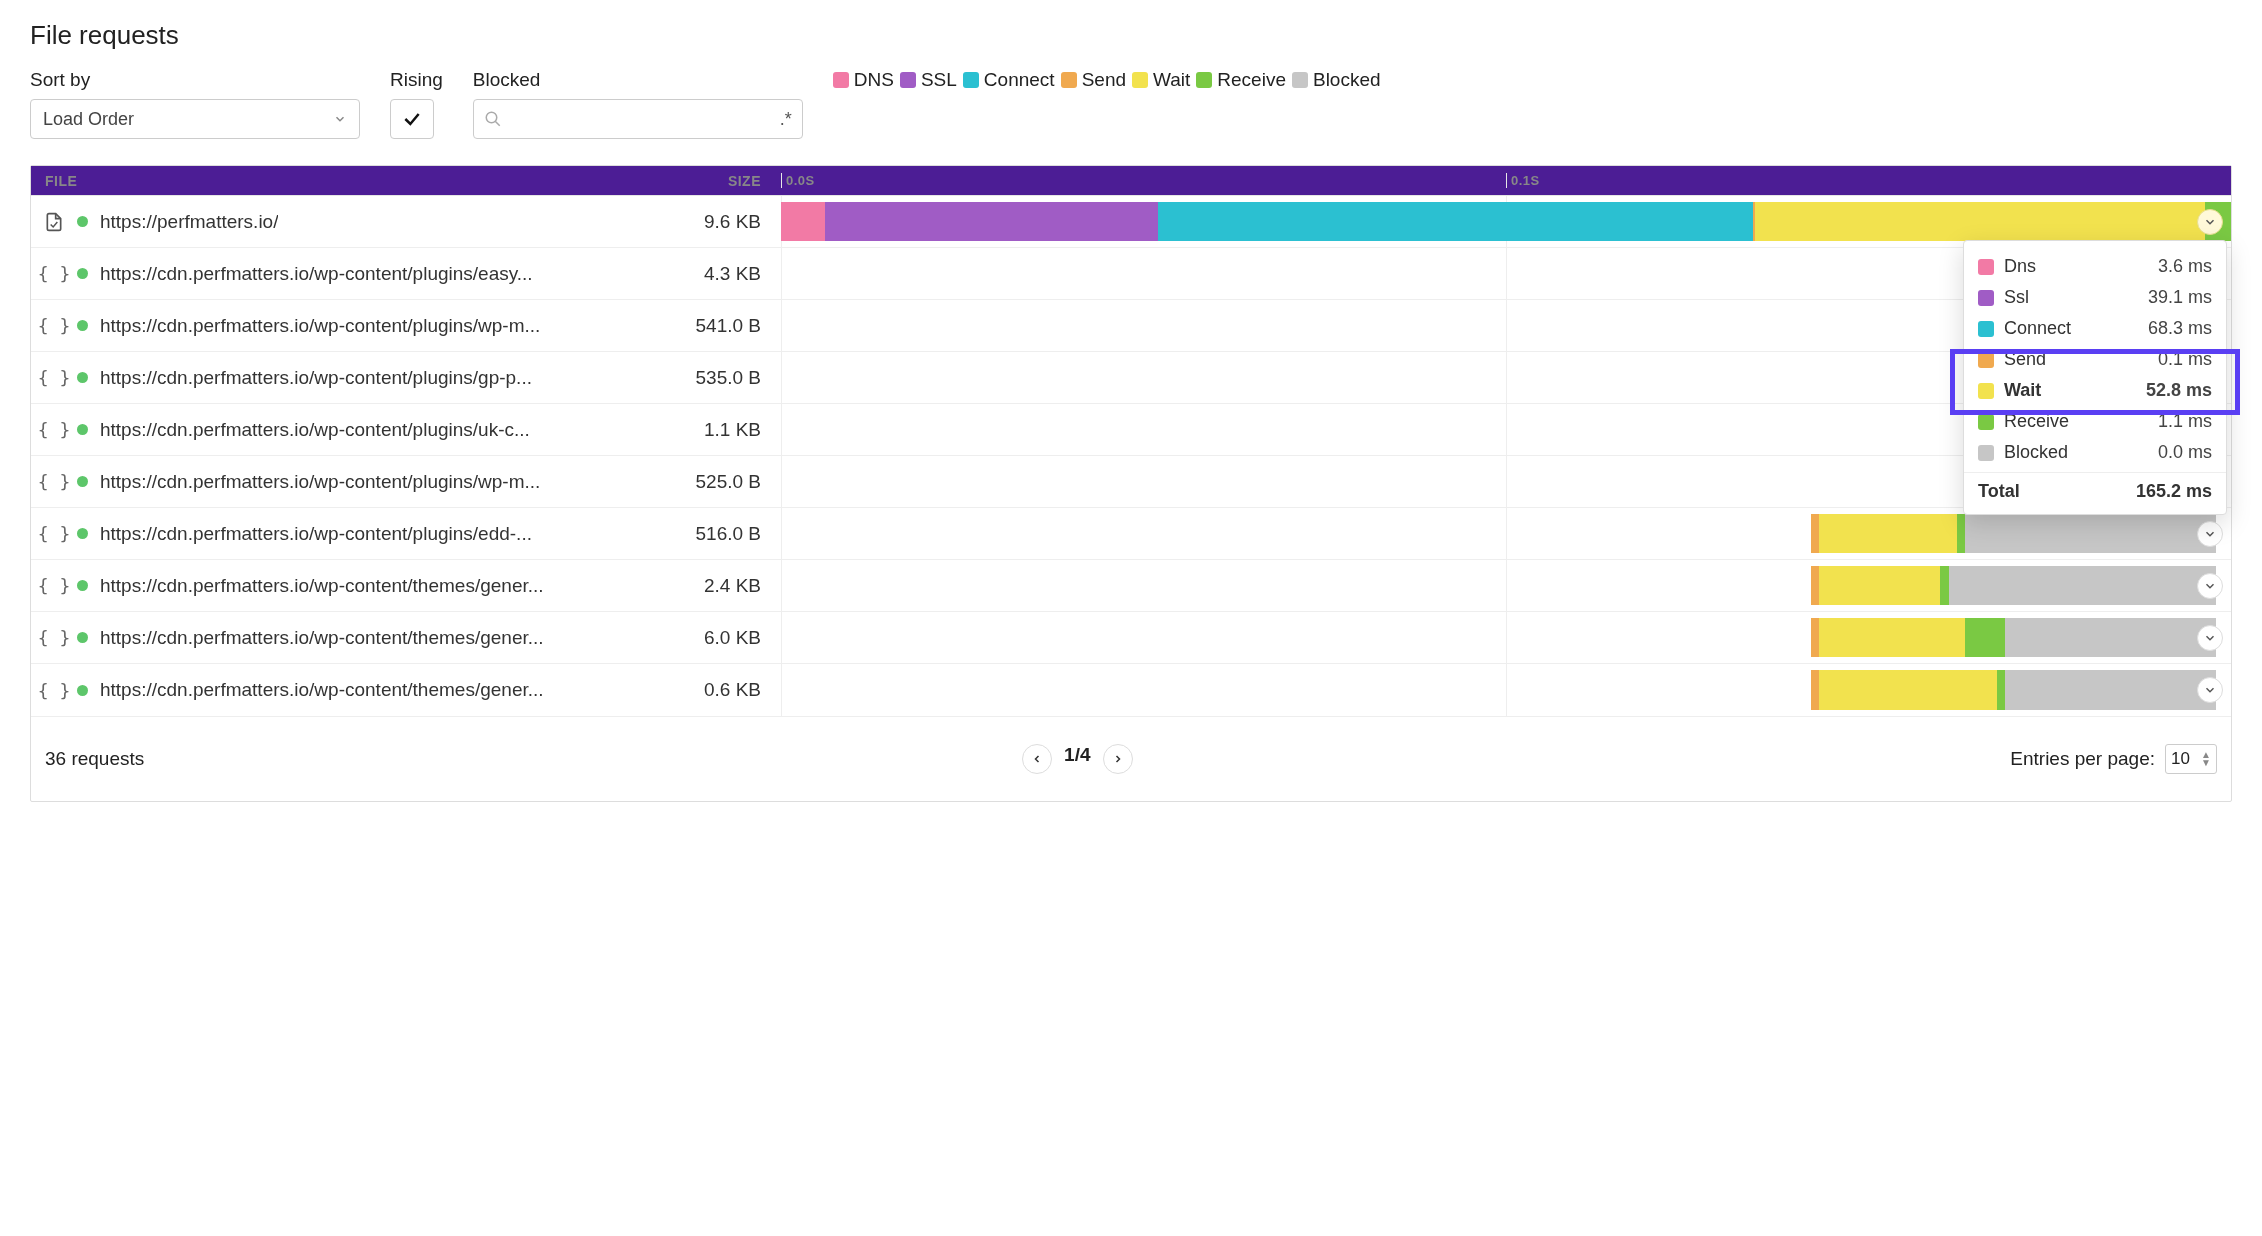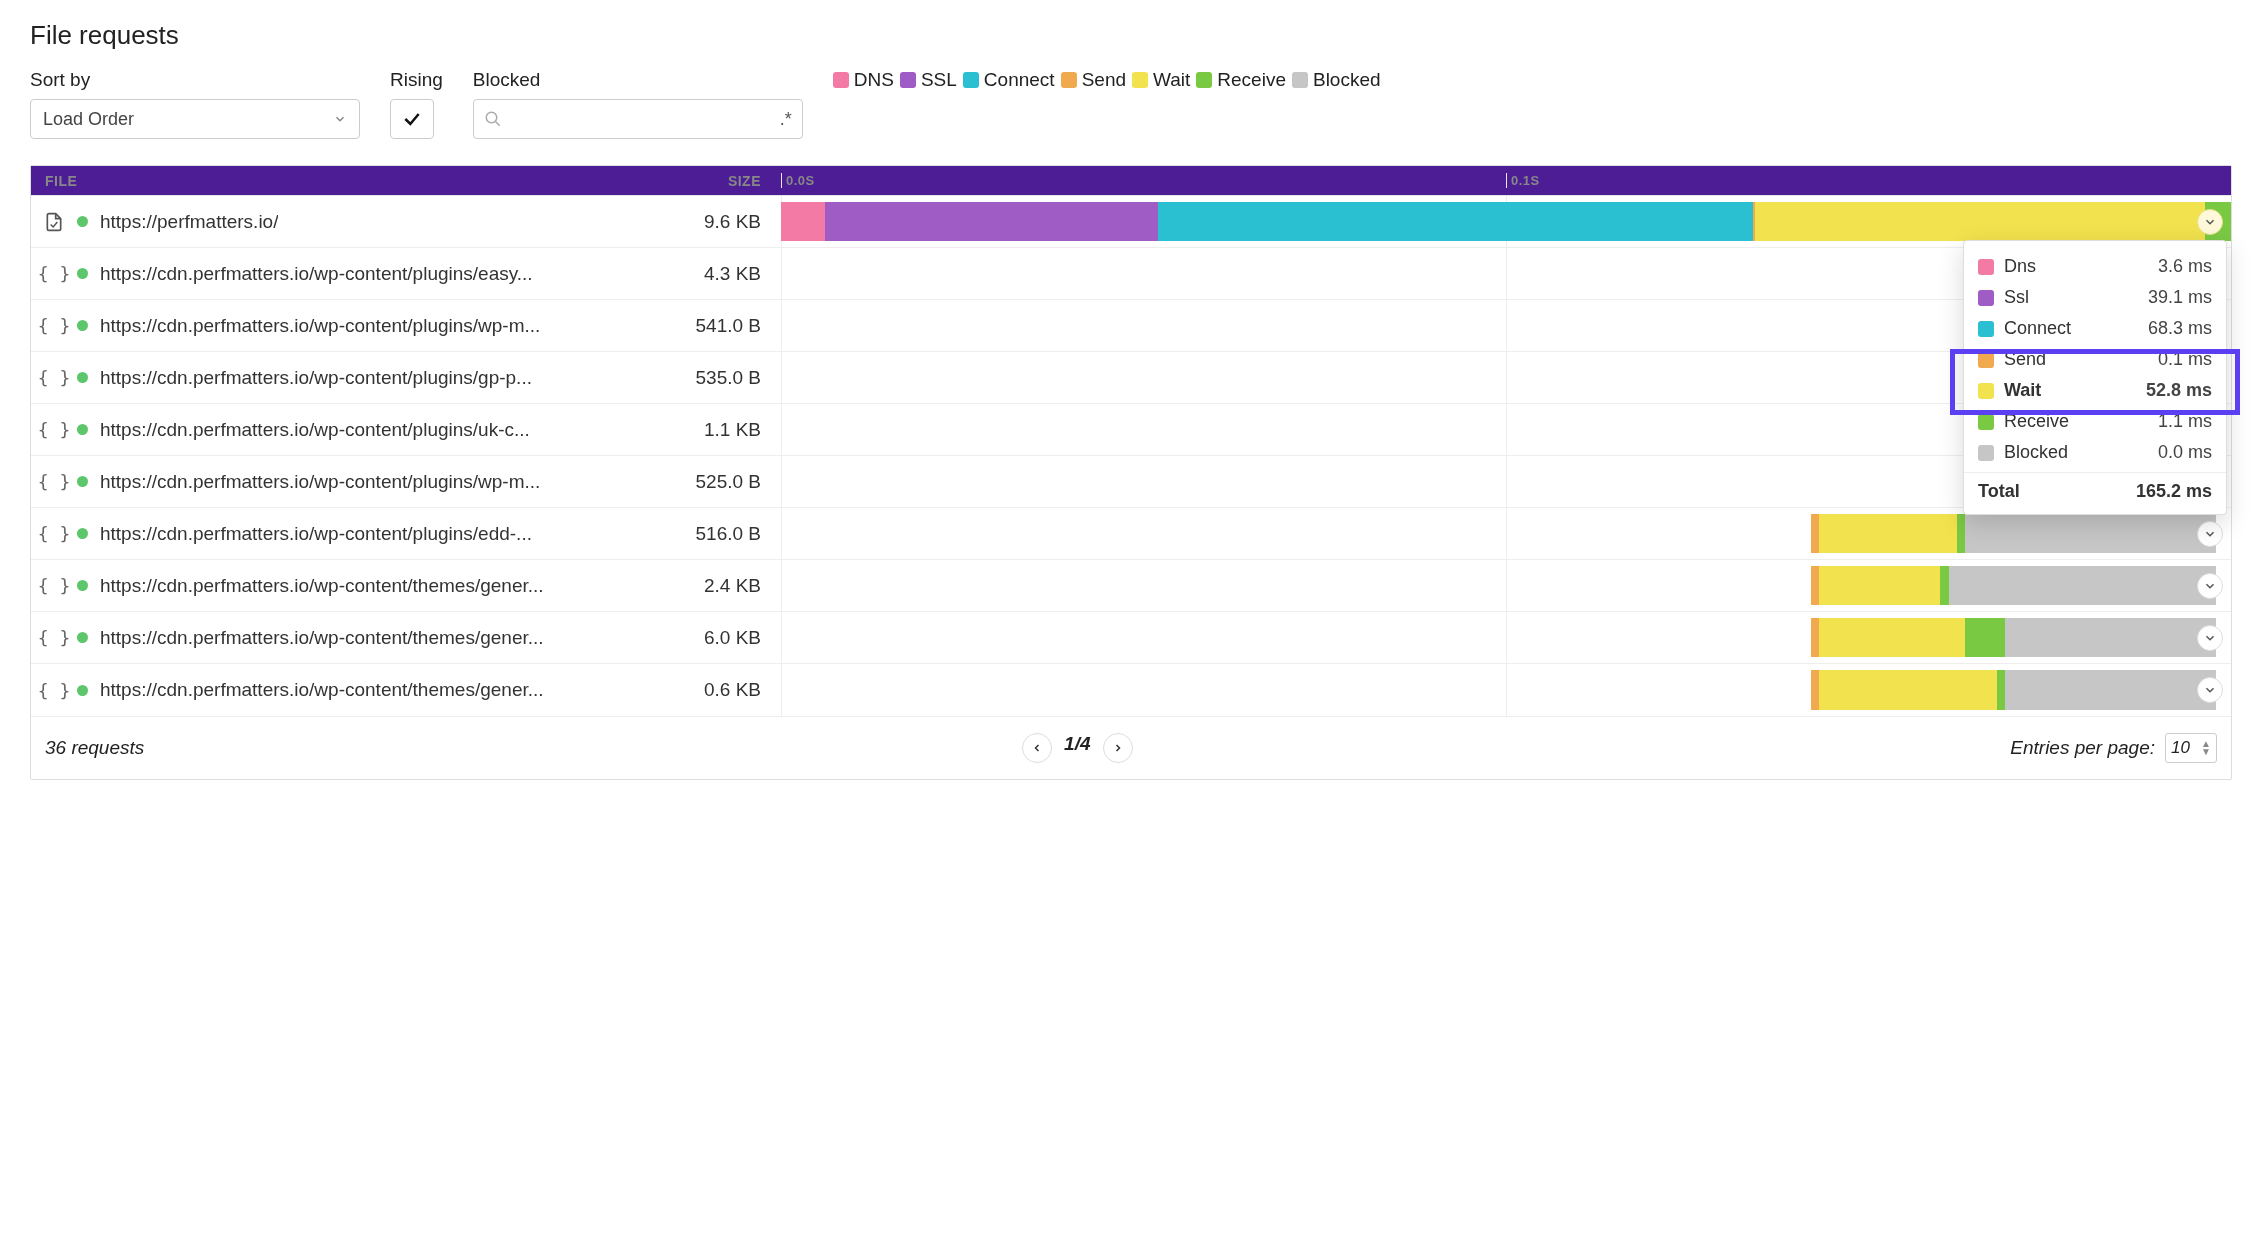--- a/index.html
+++ b/index.html
@@ -26,21 +26,21 @@
   .row:last-child { border-bottom:none; }
   .ficon { display:inline-flex; width:22px; height:22px; align-items:center; justify-content:center; }
   .dot { width:11px; height:11px; border-radius:50%; background:#5dc66a; display:inline-block; }
   .file-cell { display:flex; align-items:center; gap:12px; flex: 0 0 520px; padding-left:12px; overflow:hidden; white-space:nowrap; }
   .url { overflow:hidden; text-overflow:ellipsis; }
   .size-cell { flex:0 0 230px; text-align:right; padding-right:20px; color:#333; }
   .wf-cell { flex:1; position:relative; height:100%; display:flex; align-items:center; padding-right:44px; }
   .bar { position:absolute; top:6px; bottom:6px; display:flex; }
   .seg { height:100%; }
   .expand { position:absolute; right:8px; width:26px; height:26px; border-radius:50%; border:1px solid #ddd; background:#fff; display:flex; align-items:center; justify-content:center; cursor:pointer; z-index:2; }
-  .footer { display:flex; align-items:center; justify-content:space-between; padding:16px 14px; font-size:19px; border-top:1px solid #eee;font-style:italic; }
+  .footer { display:flex; align-items:center; justify-content:space-between; padding:27px 14px; font-size:19px; border-top:1px solid #eee; }
   .pager { display:flex; align-items:flex-start; gap:12px; }
   .pagebtn { width:30px; height:30px; border-radius:50%; border:1px solid #ddd; background:#fff; display:flex; align-items:center; justify-content:center; cursor:pointer; }
   .epp { display:flex; align-items:center; gap:10px; }
   .epp-select { width:52px; height:30px; border:1px solid #ccc; border-radius:3px; display:flex; align-items:center; justify-content:space-between; padding:0 5px; font-size:17px; cursor:pointer; }
   .tooltip { position:absolute; top:44px; right:4px; width:264px; background:#fff; border:1px solid #ddd; border-radius:4px; box-shadow:0 8px 26px rgba(0,0,0,0.15); z-index:10; padding:10px 0; }
   .tip-row { display:flex; align-items:center; padding:5px 14px; gap:10px; font-size:18px; }
   .tip-label { flex:1; }
   .tip-val { color:#444; }
   .tip-total { border-top:1px solid #eee; padding:8px 14px 2px; display:flex; font-weight:700; font-size:18px; margin-top:4px; }
   .tip-total .tip-label { flex:1; font-weight:700; }

